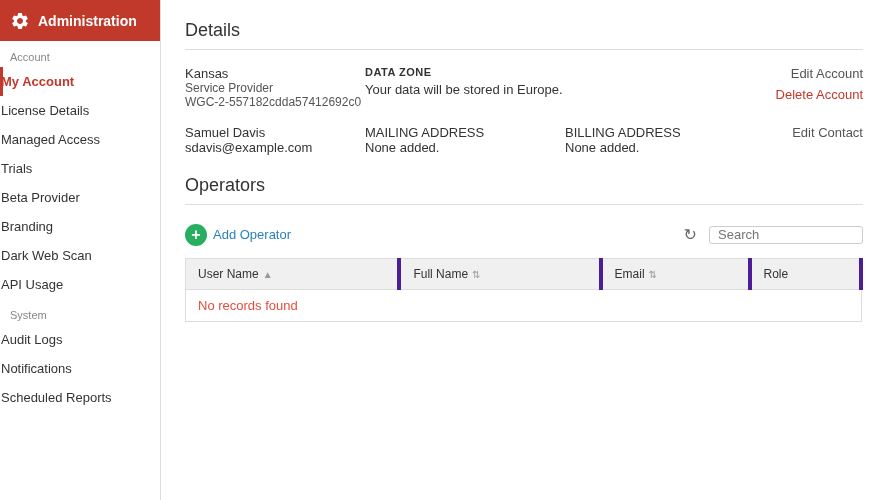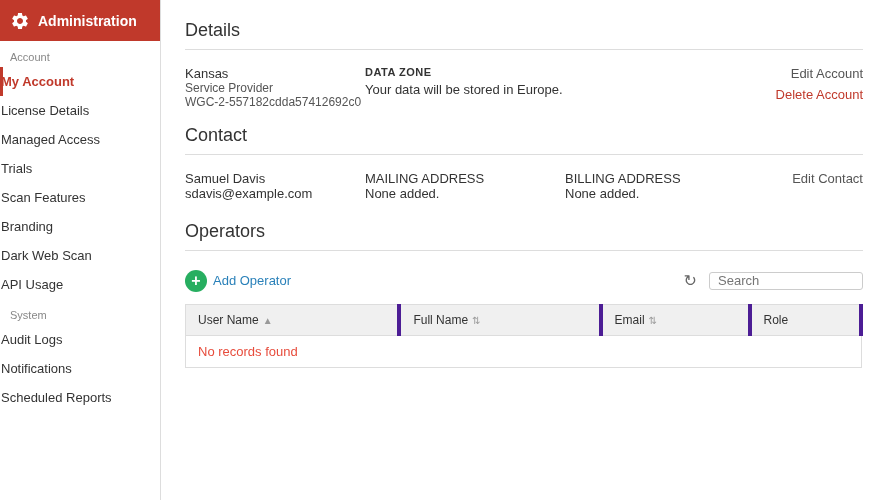--- a/index.html
+++ b/index.html
@@ -228,21 +228,21 @@
     </svg>
     <span>Administration</span>
   </div>
 
   <div>
     <div class="sidebar-section-label">Account</div>
     <div class="sidebar-item active">My Account</div>
     <div class="sidebar-item">License Details</div>
     <div class="sidebar-item">Managed Access</div>
     <div class="sidebar-item">Trials</div>
-    <div class="sidebar-item">Scan Features</div>
+    <div class="sidebar-item">Beta Provider</div>
     <div class="sidebar-item">Branding</div>
     <div class="sidebar-item">Dark Web Scan</div>
     <div class="sidebar-item">API Usage</div>
   </div>
 
   <div>
     <div class="sidebar-section-label">System</div>
     <div class="sidebar-item">Audit Logs</div>
     <div class="sidebar-item">Notifications</div>
     <div class="sidebar-item">Scheduled Reports</div>
@@ -264,21 +264,20 @@
         <div class="field-value">Your data will be stored in Europe.</div>
       </div>
       <div class="details-actions">
         <a class="link-edit">Edit Account</a>
         <a class="link-delete">Delete Account</a>
       </div>
     </div>
   </div>
 
   <div class="section-gap">
-    <div class="section-title">Contact</div>
     <div class="contact-row">
       <div class="contact-col-1">
         <div class="account-name">Samuel Davis</div>
         <div class="account-sub">sdavis@example.com</div>
       </div>
       <div class="contact-col-2">
         <div class="field-label">MAILING ADDRESS</div>
         <div class="field-value">None added.</div>
       </div>
       <div class="contact-col-3">

